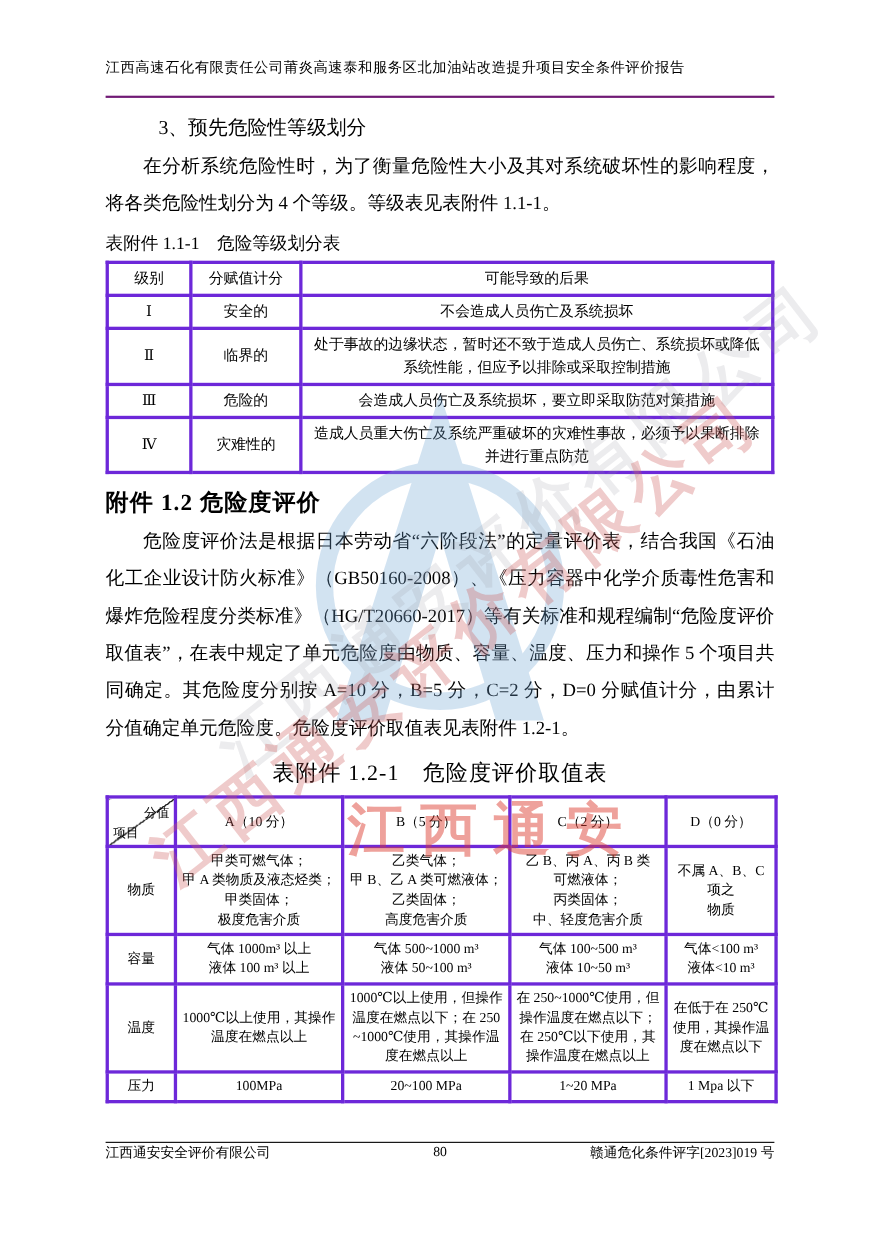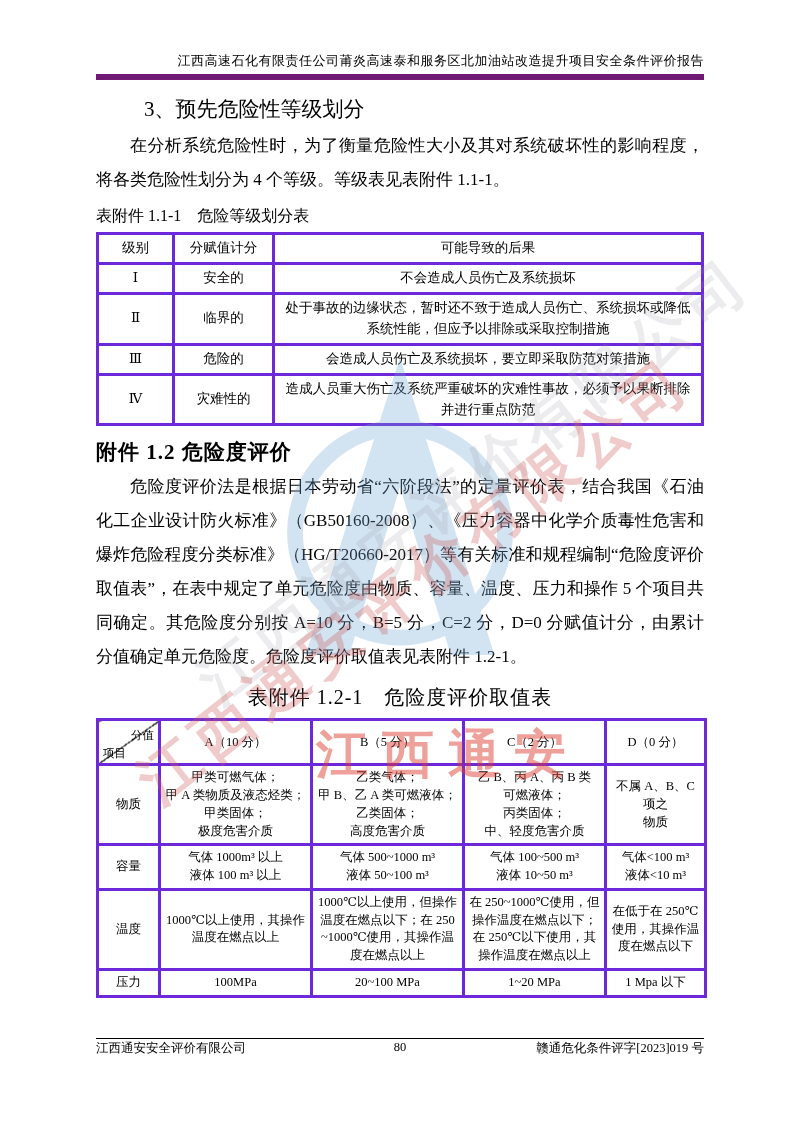--- a/index.html
+++ b/index.html
@@ -8,25 +8,25 @@
     width:800px; height:1131px;
     margin:0 auto;
     background:#ffffff;
     overflow:hidden;
     font-family:"Liberation Serif","DejaVu Serif",serif;
     color:#000;
   }
   .content { position:relative; z-index:1; padding:52px 96px 0 96px; }
 
   .doc-header {
-    font-size:13px; text-align:right; letter-spacing:0.5px;
-    padding-bottom:4px; border-bottom:6px solid #701a75;
-  }
-
-  .h-num { font-size:21px; padding-left:48px; margin:15px 0 6px 0; }
+    font-size:13px; text-align:left; letter-spacing:0.5px;
+    padding-bottom:17px; border-bottom:2px solid #701a75;
+  }
+
+  .h-num { font-size:18px; padding-left:48px; margin:15px 0 6px 0; }
 
   .body-p {
     font-size:17px; line-height:34px; text-align:justify;
     text-indent:2em; margin:0;
   }
 
   .cap1 { font-size:16px; text-align:left; margin:9px 0 5px 0; }
   .cap2 { font-size:20px; text-align:center; letter-spacing:1px; margin:10px 0 7px 0; }
 
   .h-att { font-size:21px; font-weight:bold; margin:12px 0 4px 0; letter-spacing:1px; }

